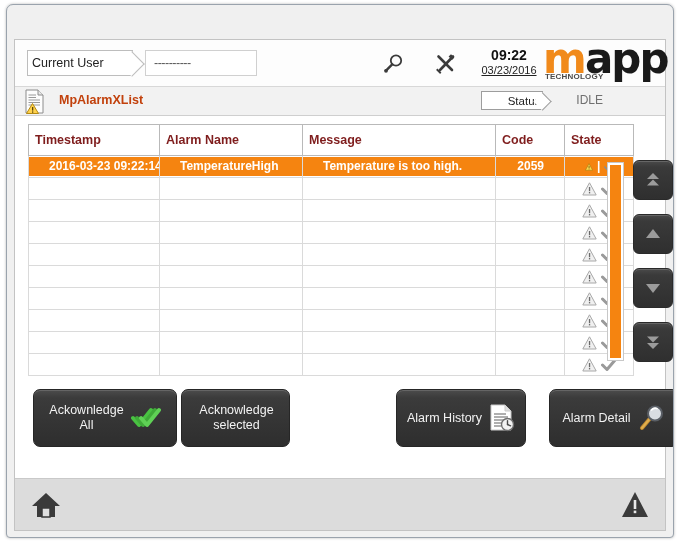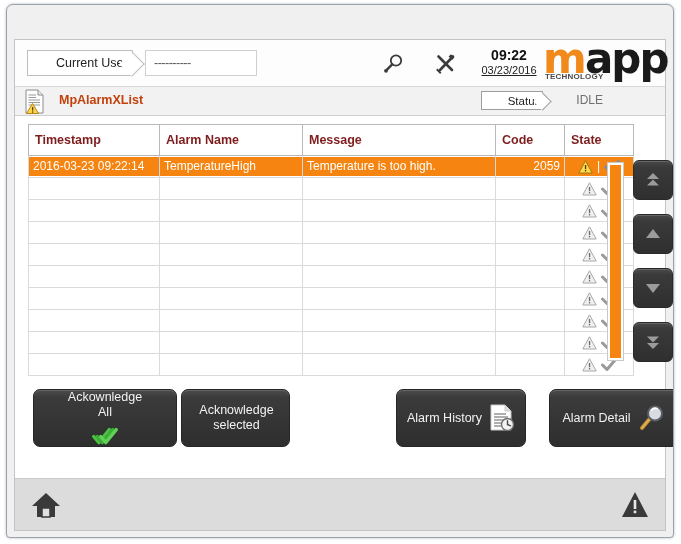--- a/index.html
+++ b/index.html
@@ -111,21 +111,21 @@
     left: 12px;
     top: 10px;
     width: 106px;
     height: 26px;
     border: 1px solid #bdbdbd;
     background: #fff;
     font-size: 12.5px;
     color: #222;
     display: flex;
     align-items: center;
-    padding-left: 28px;
+    padding-left: 4px;
     box-sizing: border-box;
   }
   .user-tag::after {
     content: "";
     position: absolute;
     right: -9px; top: 4px;
     width: 17px; height: 17px;
     background: #fff;
     border-top: 1px solid #bdbdbd;
     border-right: 1px solid #bdbdbd;
@@ -299,24 +299,25 @@
     background: #fff;
     overflow: hidden;
     white-space: nowrap;
   }
   .alarm-table tr.sel td { background: #fff; padding: 0; }
   .cellfill {
     background: #f58410;
     color: #ffffff;
     height: 19px;
     line-height: 19px;
-    padding: 0 4px;
+    padding: 0 20px;
     font-size: 12px;
     overflow: hidden;
     white-space: nowrap;
+    font-weight: bold;
   }
   .col-ts    { width: 124px; }
   .col-name  { width: 136px; }
   .col-msg   { width: 186px; }
   .col-code  { width: 62px; }
   .col-state { width: 62px; }
   .ta-right { text-align: right; }
   .state-cell {
     display: flex;
     align-items: center;
@@ -381,21 +382,21 @@
     color: #f2f2f2;
     font-size: 12.5px;
     display: flex;
     align-items: center;
     justify-content: center;
     gap: 7px;
     box-sizing: border-box;
     padding: 0 10px;
   }
   .abtn .lbl { text-align: center; line-height: 15px; }
-  .btn-ack-all  { left: 18px;  top: 13px; width: 144px; flex-direction: column; }
+  .btn-ack-all  { left: 18px;  top: 13px; width: 144px; }
   .btn-ack-sel  { left: 166px; top: 13px; width: 109px; padding-left: 19px; }
   .btn-history  { left: 381px; top: 13px; width: 130px; }
   .btn-detail   { left: 534px; top: 13px; width: 130px; }
 
   
   .hmi-footer {
     position: absolute;
     left: 0; bottom: 0;
     width: 100%;
     height: 52px;

